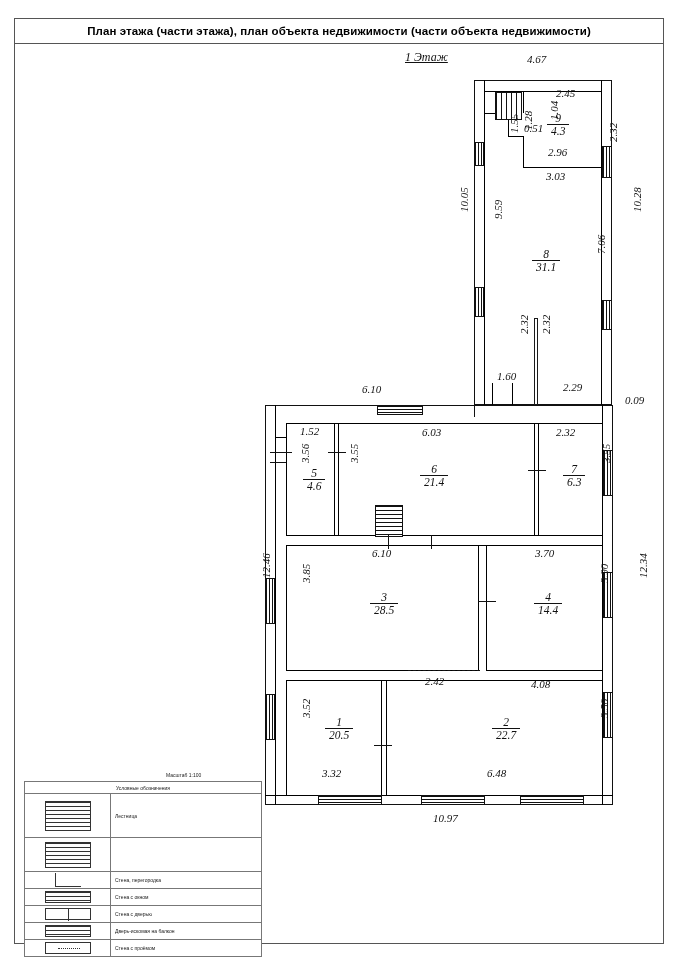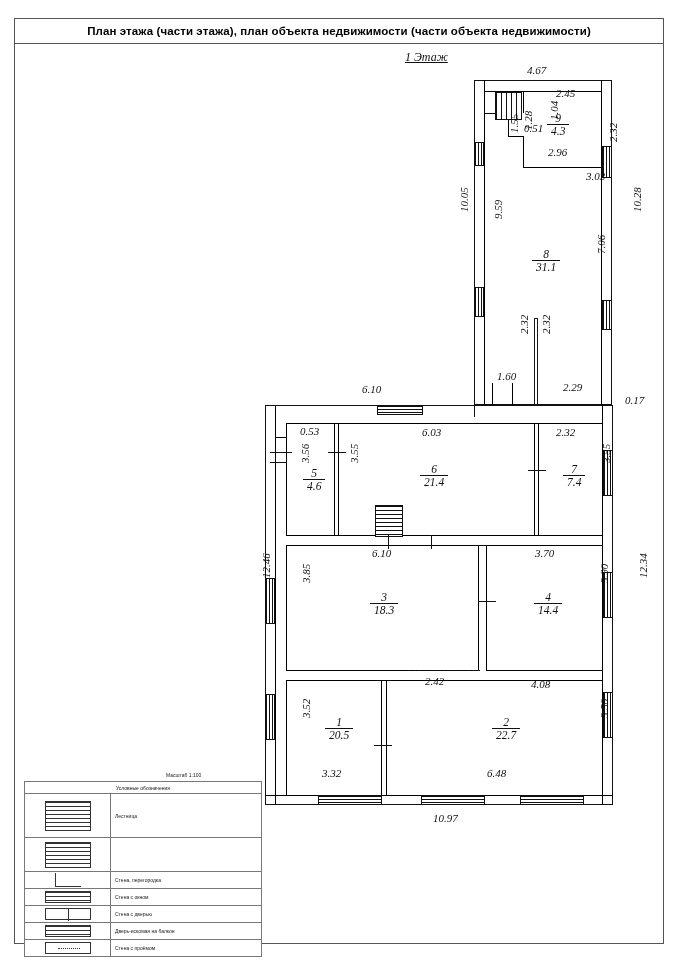--- a/index.html
+++ b/index.html
@@ -102,40 +102,40 @@
     <span class="area">31.1</span>
   </div>
 
   <div class="rect" style="left:534px;top:318px;width:4px;height:87px;"></div>
 
   <div class="win v" style="left:474px;top:142px;width:10px;height:24px;"></div>
   <div class="win v" style="left:474px;top:287px;width:10px;height:30px;"></div>
   <div class="win v" style="left:602px;top:146px;width:10px;height:32px;"></div>
   <div class="win v" style="left:602px;top:300px;width:10px;height:30px;"></div>
 
-  <div class="dim" style="left:527px;top:64px;text-align:center;">4.67</div>
+  <div class="dim" style="left:527px;top:53px;text-align:center;">4.67</div>
   <div class="dim" style="left:556px;top:87px;font-style:italic;">2.45</div>
   <div class="dim v" style="left:548px;top:120px;">1.04</div>
   <div class="dim v" style="left:607px;top:142px;">2.32</div>
   <div class="dim" style="left:524px;top:122px;">0.51</div>
   <div class="dim v" style="left:522px;top:130px;">1.28</div>
   <div class="dim v" style="left:508px;top:133px;">1.55</div>
   <div class="dim" style="left:548px;top:146px;">2.96</div>
-  <div class="dim" style="left:546px;top:170px;margin-left:40px;">3.03</div>
+  <div class="dim" style="left:546px;top:170px;">3.03</div>
 
   <div class="dim v" style="left:458px;top:212px;">10.05</div>
   <div class="dim v" style="left:492px;top:219px;">9.59</div>
   <div class="dim v" style="left:631px;top:212px;">10.28</div>
   <div class="dim v" style="left:595px;top:254px;">7.06</div>
 
   <div class="dim v" style="left:518px;top:334px;">2.32</div>
   <div class="dim v" style="left:540px;top:334px;">2.32</div>
   <div class="dim" style="left:497px;top:370px;">1.60</div>
   <div class="dim" style="left:563px;top:381px;">2.29</div>
-  <div class="dim" style="left:625px;top:394px;">0.17</div>
+  <div class="dim" style="left:625px;top:394px;">0.09</div>
 
   <div class="w" style="left:512px;top:383px;width:1px;height:22px;"></div>
   <div class="w" style="left:492px;top:383px;width:1px;height:22px;"></div>
 
   <div class="rect2" style="left:265px;top:405px;width:348px;height:400px;"></div>
   <div class="w" style="left:275px;top:405px;width:1px;height:400px;"></div>
   <div class="w" style="left:602px;top:405px;width:1px;height:400px;"></div>
   <div class="w" style="left:265px;top:795px;width:348px;height:1px;"></div>
 
   <div class="w" style="left:286px;top:423px;width:316px;height:1px;"></div>
@@ -153,33 +153,33 @@
   <div class="room" style="left:303px;top:467px;">
     <span class="num">5</span>
     <span class="area">4.6</span>
   </div>
   <div class="room" style="left:420px;top:463px;">
     <span class="num">6</span>
     <span class="area">21.4</span>
   </div>
   <div class="room" style="left:563px;top:463px;">
     <span class="num">7</span>
-    <span class="area">7.4</span>
+    <span class="area">6.3</span>
   </div>
 
   <div class="w" style="left:286px;top:545px;width:316px;height:1px;"></div>
   <div class="w" style="left:286px;top:545px;width:1px;height:125px;"></div>
   <div class="w" style="left:478px;top:545px;width:1px;height:125px;"></div>
   <div class="w" style="left:286px;top:670px;width:193px;height:1px;"></div>
   <div class="w" style="left:486px;top:545px;width:1px;height:125px;"></div>
   <div class="w" style="left:486px;top:670px;width:116px;height:1px;"></div>
 
   <div class="room" style="left:370px;top:591px;">
     <span class="num">3</span>
-    <span class="area">18.3</span>
+    <span class="area">28.5</span>
   </div>
   <div class="room" style="left:534px;top:591px;">
     <span class="num">4</span>
     <span class="area">14.4</span>
   </div>
 
   <div class="dash" style="left:408px;top:670px;width:72px;"></div>
 
   <div class="w" style="left:286px;top:680px;width:316px;height:1px;"></div>
   <div class="w" style="left:286px;top:680px;width:1px;height:115px;"></div>
@@ -209,21 +209,21 @@
   <div class="tick" style="left:270px;top:462px;width:16px;height:1px;"></div>
   <div class="tick" style="left:328px;top:452px;width:18px;height:1px;"></div>
   <div class="tick" style="left:528px;top:470px;width:18px;height:1px;"></div>
   <div class="tick" style="left:478px;top:601px;width:18px;height:1px;"></div>
   <div class="tick" style="left:374px;top:745px;width:18px;height:1px;"></div>
   <div class="tick" style="left:431px;top:535px;width:1px;height:14px;"></div>
   <div class="tick" style="left:388px;top:535px;width:1px;height:14px;"></div>
   <div class="tick" style="left:474px;top:405px;width:1px;height:12px;"></div>
 
   <div class="dim" style="left:362px;top:383px;">6.10</div>
-  <div class="dim" style="left:300px;top:425px;">0.53</div>
+  <div class="dim" style="left:300px;top:425px;">1.52</div>
   <div class="dim" style="left:422px;top:426px;">6.03</div>
   <div class="dim" style="left:556px;top:426px;">2.32</div>
   <div class="dim v" style="left:299px;top:463px;">3.56</div>
   <div class="dim v" style="left:348px;top:463px;">3.55</div>
   <div class="dim v" style="left:600px;top:463px;">3.55</div>
   <div class="dim v" style="left:260px;top:578px;">12.46</div>
   <div class="dim v" style="left:637px;top:578px;">12.34</div>
   <div class="dim" style="left:372px;top:547px;">6.10</div>
   <div class="dim v" style="left:300px;top:583px;">3.85</div>
   <div class="dim" style="left:535px;top:547px;font-style:italic;">3.70</div>

